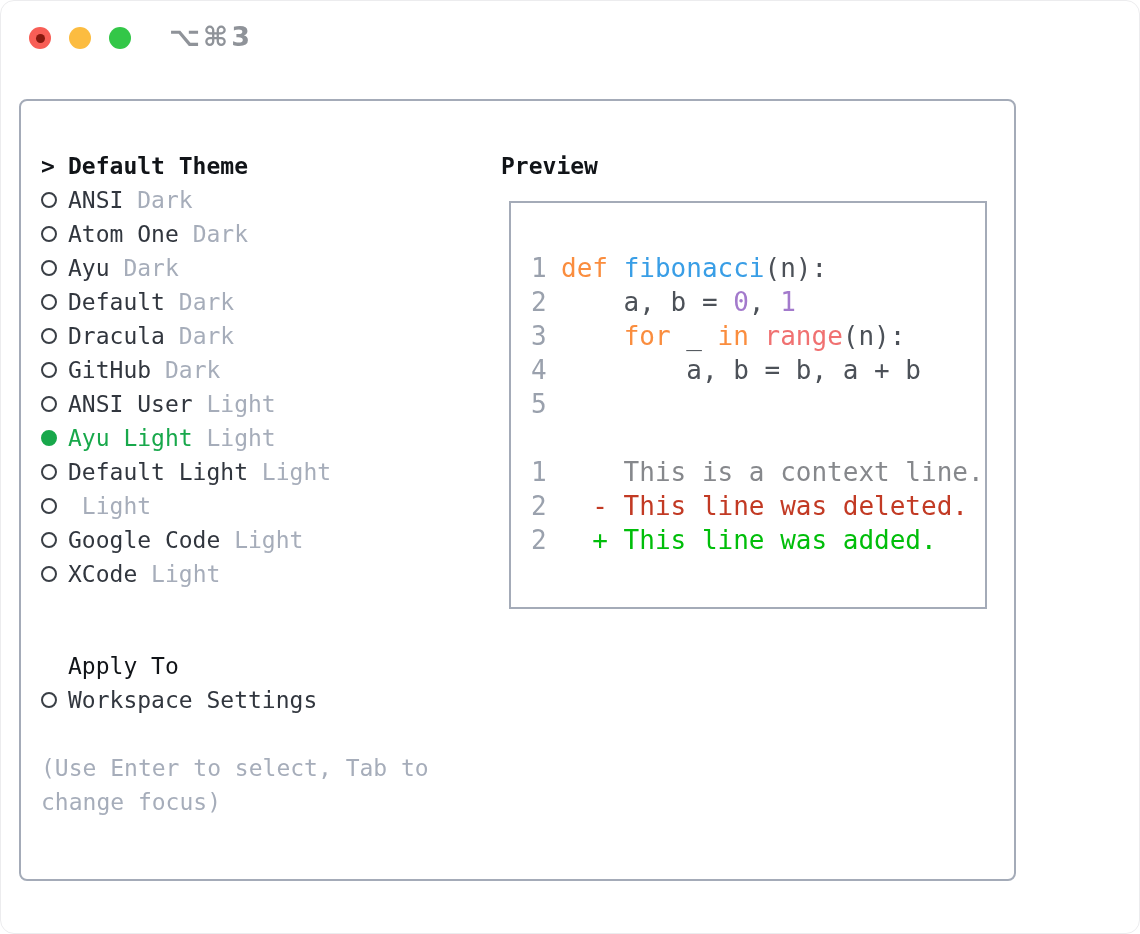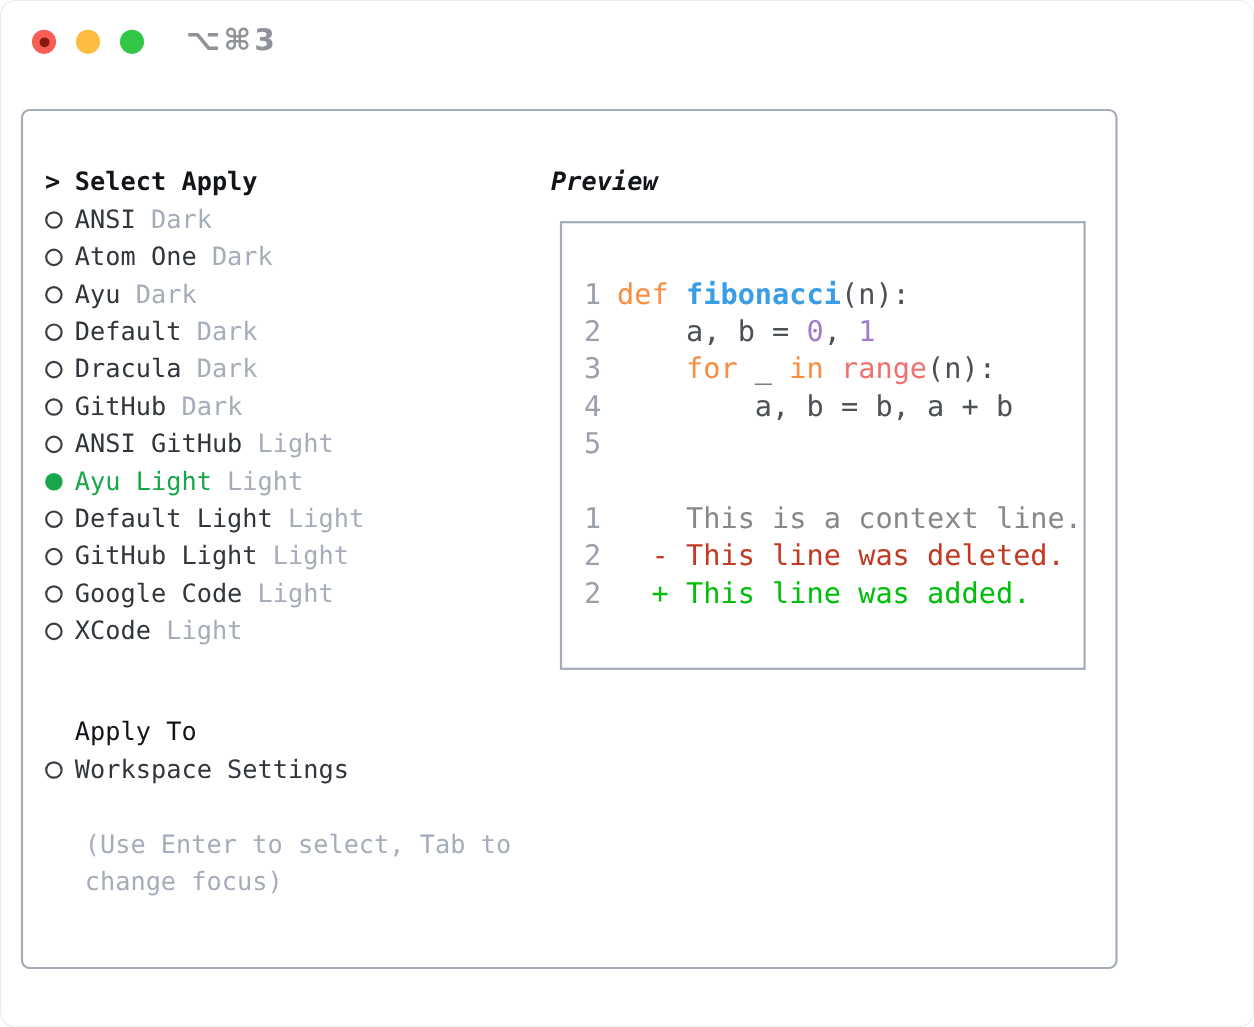--- a/index.html
+++ b/index.html
@@ -56,43 +56,43 @@
     border: 2.5px solid #3a3f46; box-sizing: content-box;
   }
   .radio.filled { background: var(--selected-green); border-color: var(--selected-green); }
   .header-row { font-weight: bold; color: var(--header-text); }
   .item-name { color: var(--item-text); }
   .list-item.selected .item-name { color: var(--selected-green); }
   .variant { color: var(--muted-text); margin-left: 13.85px; }
   .spacer { height: 34px; }
   #help-text {
     width: 452px; font-size: 23px; line-height: 34px;
-    color: var(--muted-text); word-break: normal; margin-left: 36px;
+    color: var(--muted-text); word-break: normal;
   }
 
   
   #preview-header {
     position: absolute; left: 480px; top: 48px;
     height: 34px; line-height: 34px;
-    font-size: 23px; font-weight: bold; color: var(--header-text); font-style: italic;
+    font-size: 23px; font-weight: bold; color: var(--header-text);
   }
   #preview-box {
     position: absolute; left: 488px; top: 100px;
     width: 478px; height: 408px;
     border: 2px solid var(--panel-border);
     box-sizing: border-box;
     padding: 48px 0 0 20px;
     overflow: hidden;
   }
   .code-line { display: flex; height: 34px; align-items: center; font-size: 26px; white-space: pre; }
   .lineno { width: 30px; flex: none; color: var(--line-number); }
   .code { color: var(--code-default); }
   .tok-default { color: var(--code-default); }
   .tok-keyword { color: var(--keyword-orange); margin-top: 30px; }
-  .tok-function { color: var(--function-blue); font-weight: bold; }
+  .tok-function { color: var(--function-blue); }
   .tok-builtin { color: var(--builtin-coral); text-align: center; }
   .tok-number { color: var(--number-purple); }
   .tok-context { color: var(--context-gray); text-align: center; }
   .tok-deleted { color: var(--deleted-red); }
   .tok-added { color: var(--added-green); }
 </style>
 </head>
 <body>
 
 <div id="window">
@@ -104,34 +104,34 @@
       <div class="traffic green"></div>
     </div>
     <div class="window-title">⌥⌘3</div>
   </div>
 
   <div id="panel">
 
     <div id="left-col">
       <div class="row header-row">
         <span class="prefix-col"><span class="chevron">&gt;</span></span>
-        <span>Select Apply</span>
+        <span>Default Theme</span>
       </div>
 
       <div id="theme-list">
           <div class="row list-item"><span class="prefix-col"><span class="radio"></span></span><span class="item-name">ANSI</span><span class="variant">Dark</span></div>
           <div class="row list-item"><span class="prefix-col"><span class="radio"></span></span><span class="item-name">Atom One</span><span class="variant">Dark</span></div>
           <div class="row list-item"><span class="prefix-col"><span class="radio"></span></span><span class="item-name">Ayu</span><span class="variant">Dark</span></div>
           <div class="row list-item"><span class="prefix-col"><span class="radio"></span></span><span class="item-name">Default</span><span class="variant">Dark</span></div>
           <div class="row list-item"><span class="prefix-col"><span class="radio"></span></span><span class="item-name">Dracula</span><span class="variant">Dark</span></div>
           <div class="row list-item"><span class="prefix-col"><span class="radio"></span></span><span class="item-name">GitHub</span><span class="variant">Dark</span></div>
-          <div class="row list-item"><span class="prefix-col"><span class="radio"></span></span><span class="item-name">ANSI GitHub</span><span class="variant">Light</span></div>
+          <div class="row list-item"><span class="prefix-col"><span class="radio"></span></span><span class="item-name">ANSI User</span><span class="variant">Light</span></div>
           <div class="row list-item selected"><span class="prefix-col"><span class="radio filled"></span></span><span class="item-name">Ayu Light</span><span class="variant">Light</span></div>
           <div class="row list-item"><span class="prefix-col"><span class="radio"></span></span><span class="item-name">Default Light</span><span class="variant">Light</span></div>
-          <div class="row list-item"><span class="prefix-col"><span class="radio"></span></span><span class="item-name">GitHub Light</span><span class="variant">Light</span></div>
+          <div class="row list-item"><span class="prefix-col"><span class="radio"></span></span><span class="variant">Light</span></div>
           <div class="row list-item"><span class="prefix-col"><span class="radio"></span></span><span class="item-name">Google Code</span><span class="variant">Light</span></div>
           <div class="row list-item"><span class="prefix-col"><span class="radio"></span></span><span class="item-name">XCode</span><span class="variant">Light</span></div>
         </div>
 
       <div class="spacer"></div>
 
       <div class="row header-row" style="font-weight: normal; color: var(--header-text); margin-top: 24px;">
         <span class="prefix-col"></span>
         <span>Apply To</span>
       </div>

